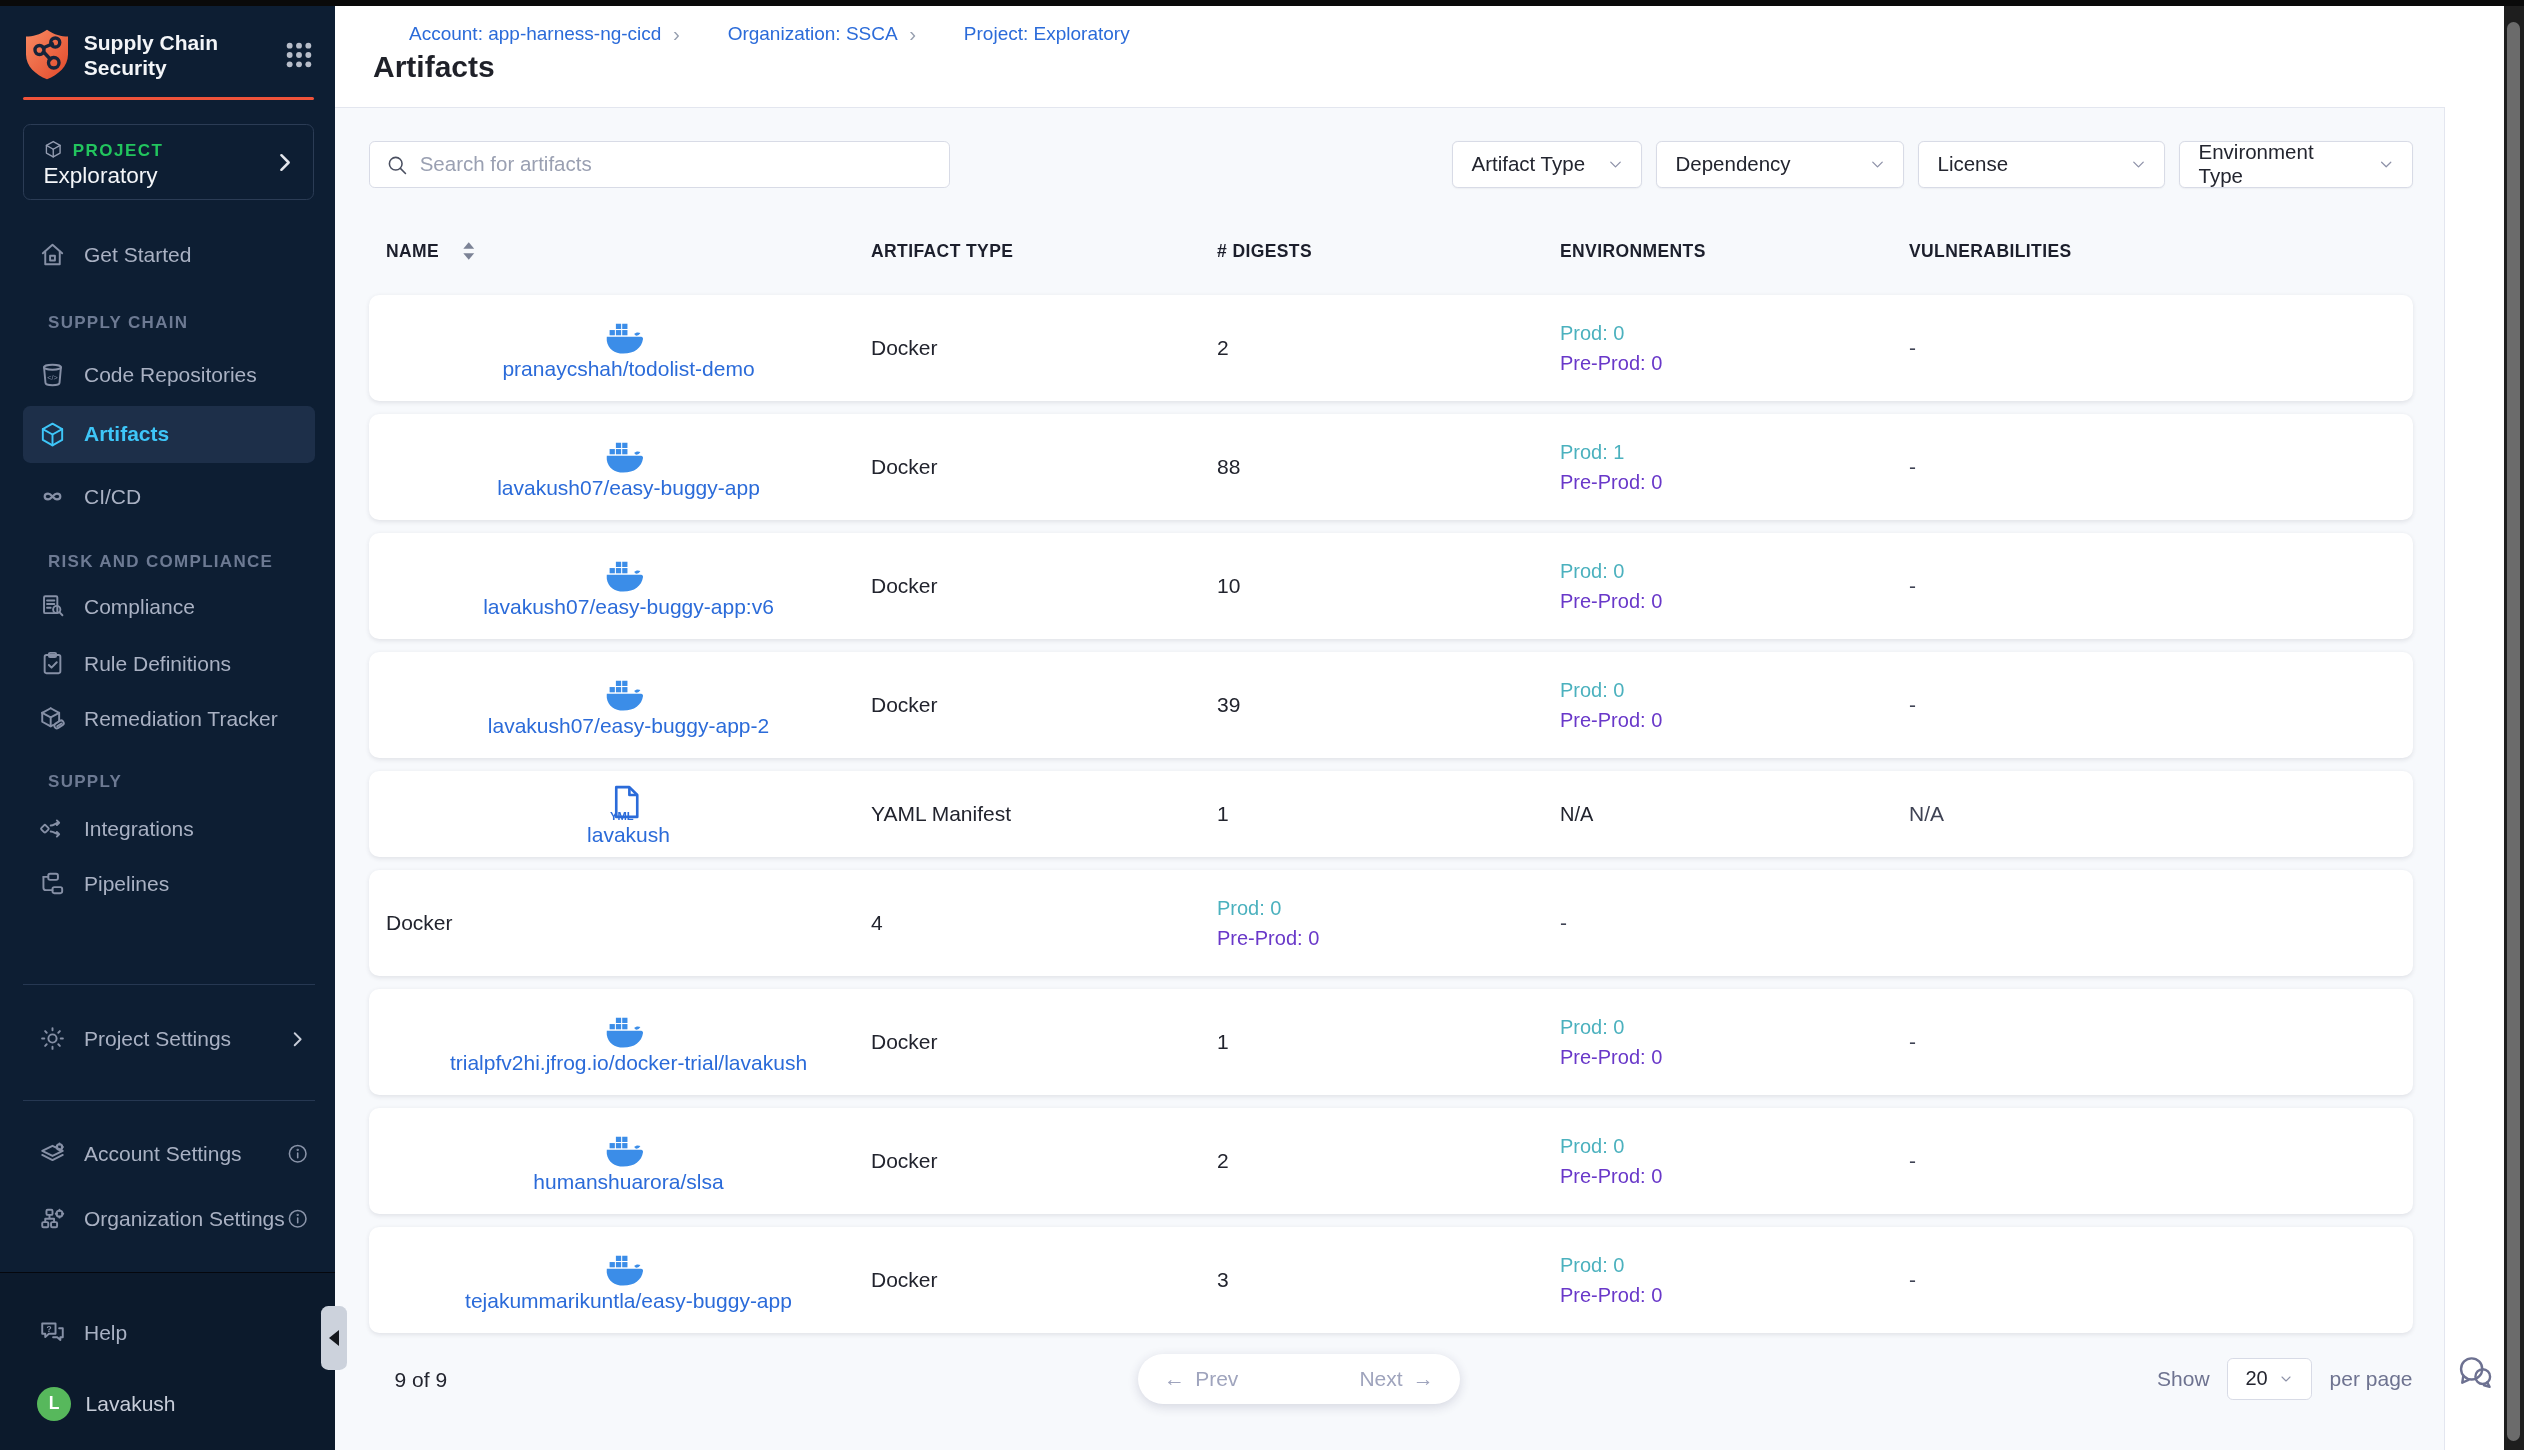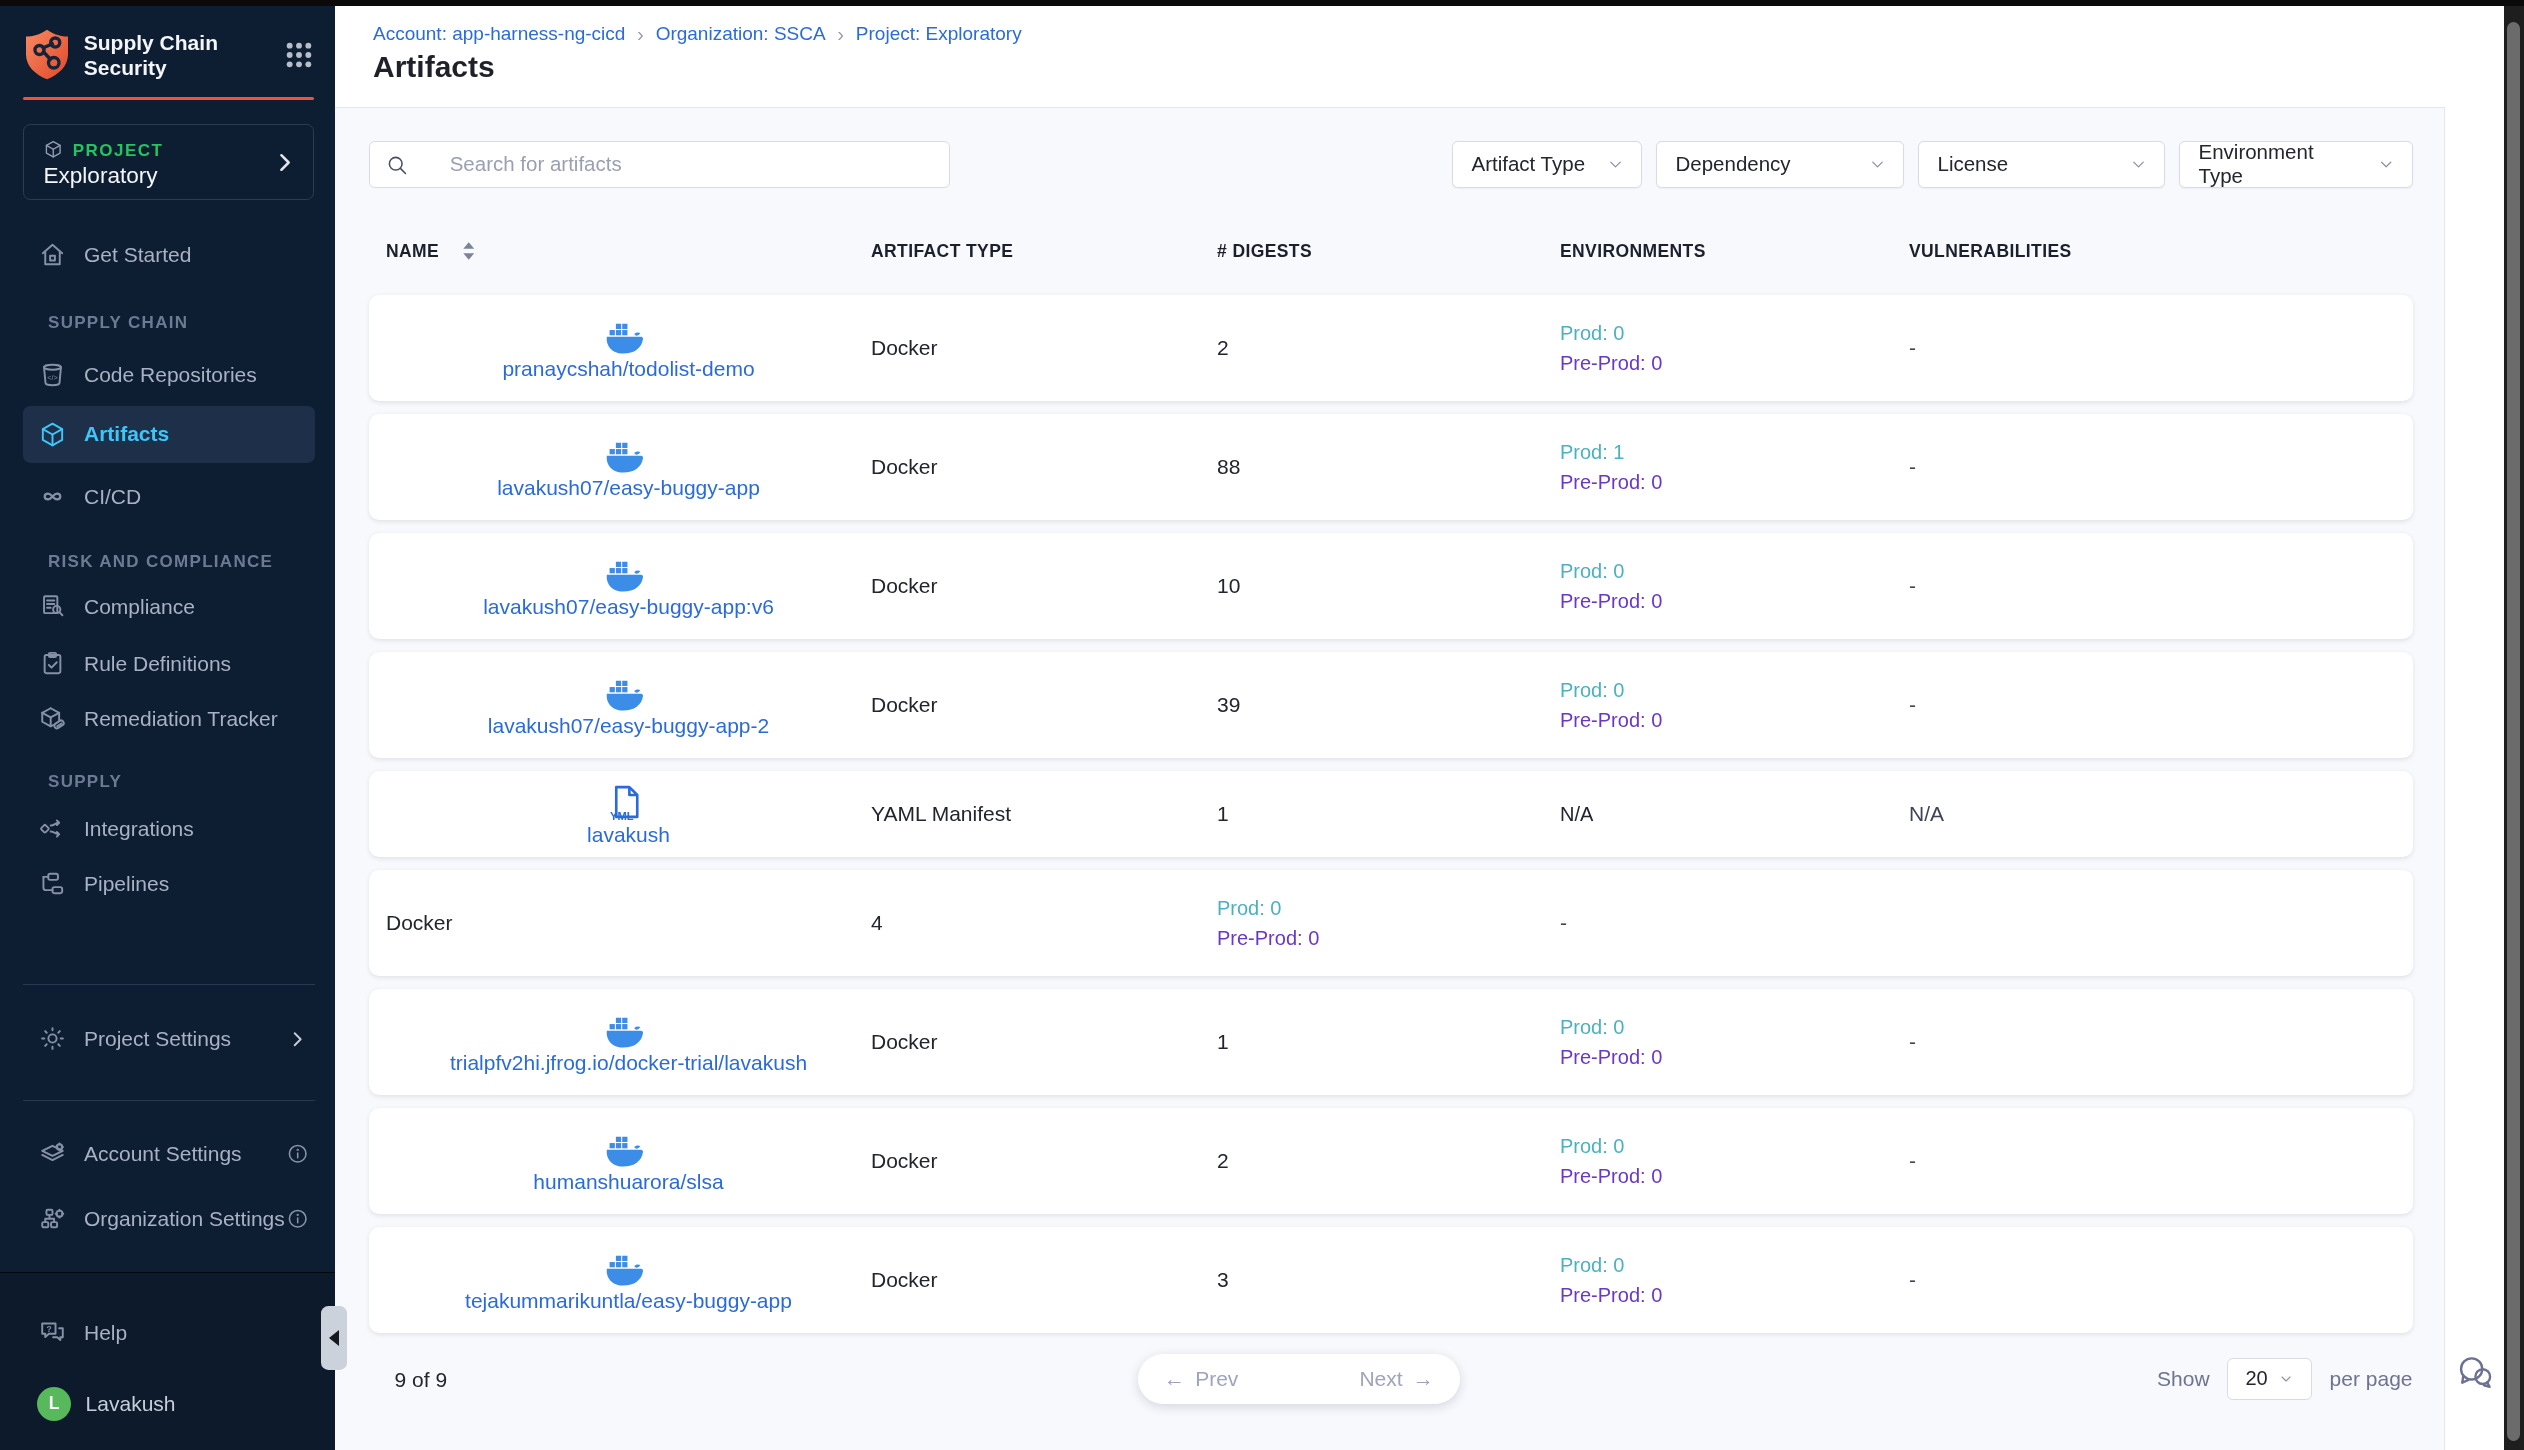--- a/index.html
+++ b/index.html
@@ -43,29 +43,29 @@
   .user-row { position:absolute; left:0; right:0; top:104px; height:54px; display:flex; align-items:center; padding-left:37px; cursor:pointer; }
   .avatar { width:34px; height:34px; border-radius:50%; background:#57b85c; color:#fff; font-size:17.5px; font-weight:700; display:flex; align-items:center; justify-content:center; }
   .user-name { margin-left:14.6px; color:#c7cdd9; font-size:21px; }
 
   .collapse-tab { position:absolute; left:321px; top:1306px; width:26px; height:64px; background:#ccd2dc; border-radius:7.3px; z-index:30; display:flex; align-items:center; justify-content:center; cursor:pointer; }
   .collapse-tab .tri { width:0; height:0; border-top:8px solid transparent; border-bottom:8px solid transparent; border-right:10.2px solid #15181d; }
 
   
   .main { position:absolute; left:335px; top:5.8px; right:20.5px; bottom:0; background:#fff; }
   .breadcrumb { position:absolute; left:38px; top:16px; display:flex; align-items:center; font-size:19px; }
-  .crumb { color:#2b6bd9; text-decoration:none; cursor:pointer; }
+  .crumb { color:#2b6bd9; text-decoration:none; cursor:pointer;margin-left:36px; }
   .crumb-sep { color:#98a0b0; margin:0 11.7px; font-size:20.5px; }
   .page-title { position:absolute; left:38px; top:44px; font-size:30px; font-weight:700; color:#1f2129; }
 
   .panel { position:absolute; left:0; right:59px; top:101px; bottom:0; background:#f7f9fc; border-top:0.7px solid #e3e6ef; border-right:0.7px solid #e3e6ef; padding:0 31px 0 34px; }
 
   
   .toolbar { position:relative; margin-top:33px; height:47px; display:flex; align-items:center; }
-  .searchbox { width:581px; height:47px; background:#fff; border:0.7px solid #d8dbe6; border-radius:5.8px; display:flex; align-items:center; padding:0 14.6px;gap:30px; }
+  .searchbox { width:581px; height:47px; background:#fff; border:0.7px solid #d8dbe6; border-radius:5.8px; display:flex; align-items:center; padding:0 14.6px; }
   .searchbox svg { width:23.4px; height:23.4px; color:#4a4f60; flex:0 0 auto; }
   .searchbox input { border:none; outline:none; margin-left:11.7px; font-size:20.5px; color:#23252f; width:100%; background:transparent; font-family:inherit; }
   .searchbox input::placeholder { color:#9aa0b2; }
   .filters { margin-left:auto; display:flex; gap:14px; }
   .filter { height:47px; background:#fff; border:0.7px solid #d8dbe6; border-radius:5.8px; display:flex; align-items:center; justify-content:space-between; padding:0 16px 0 19px; cursor:pointer; box-shadow:0 0.7px 1.5px rgba(40,41,61,.05); }
   .filter .flabel { font-size:20.5px; color:#23252f; }
   .filter svg { width:19px; height:19px; color:#8d91a8; margin-left:19px; }
   .f0{width:190px;} .f1{width:248px;} .f2{width:247px;} .f3{width:234px;}
 
   

